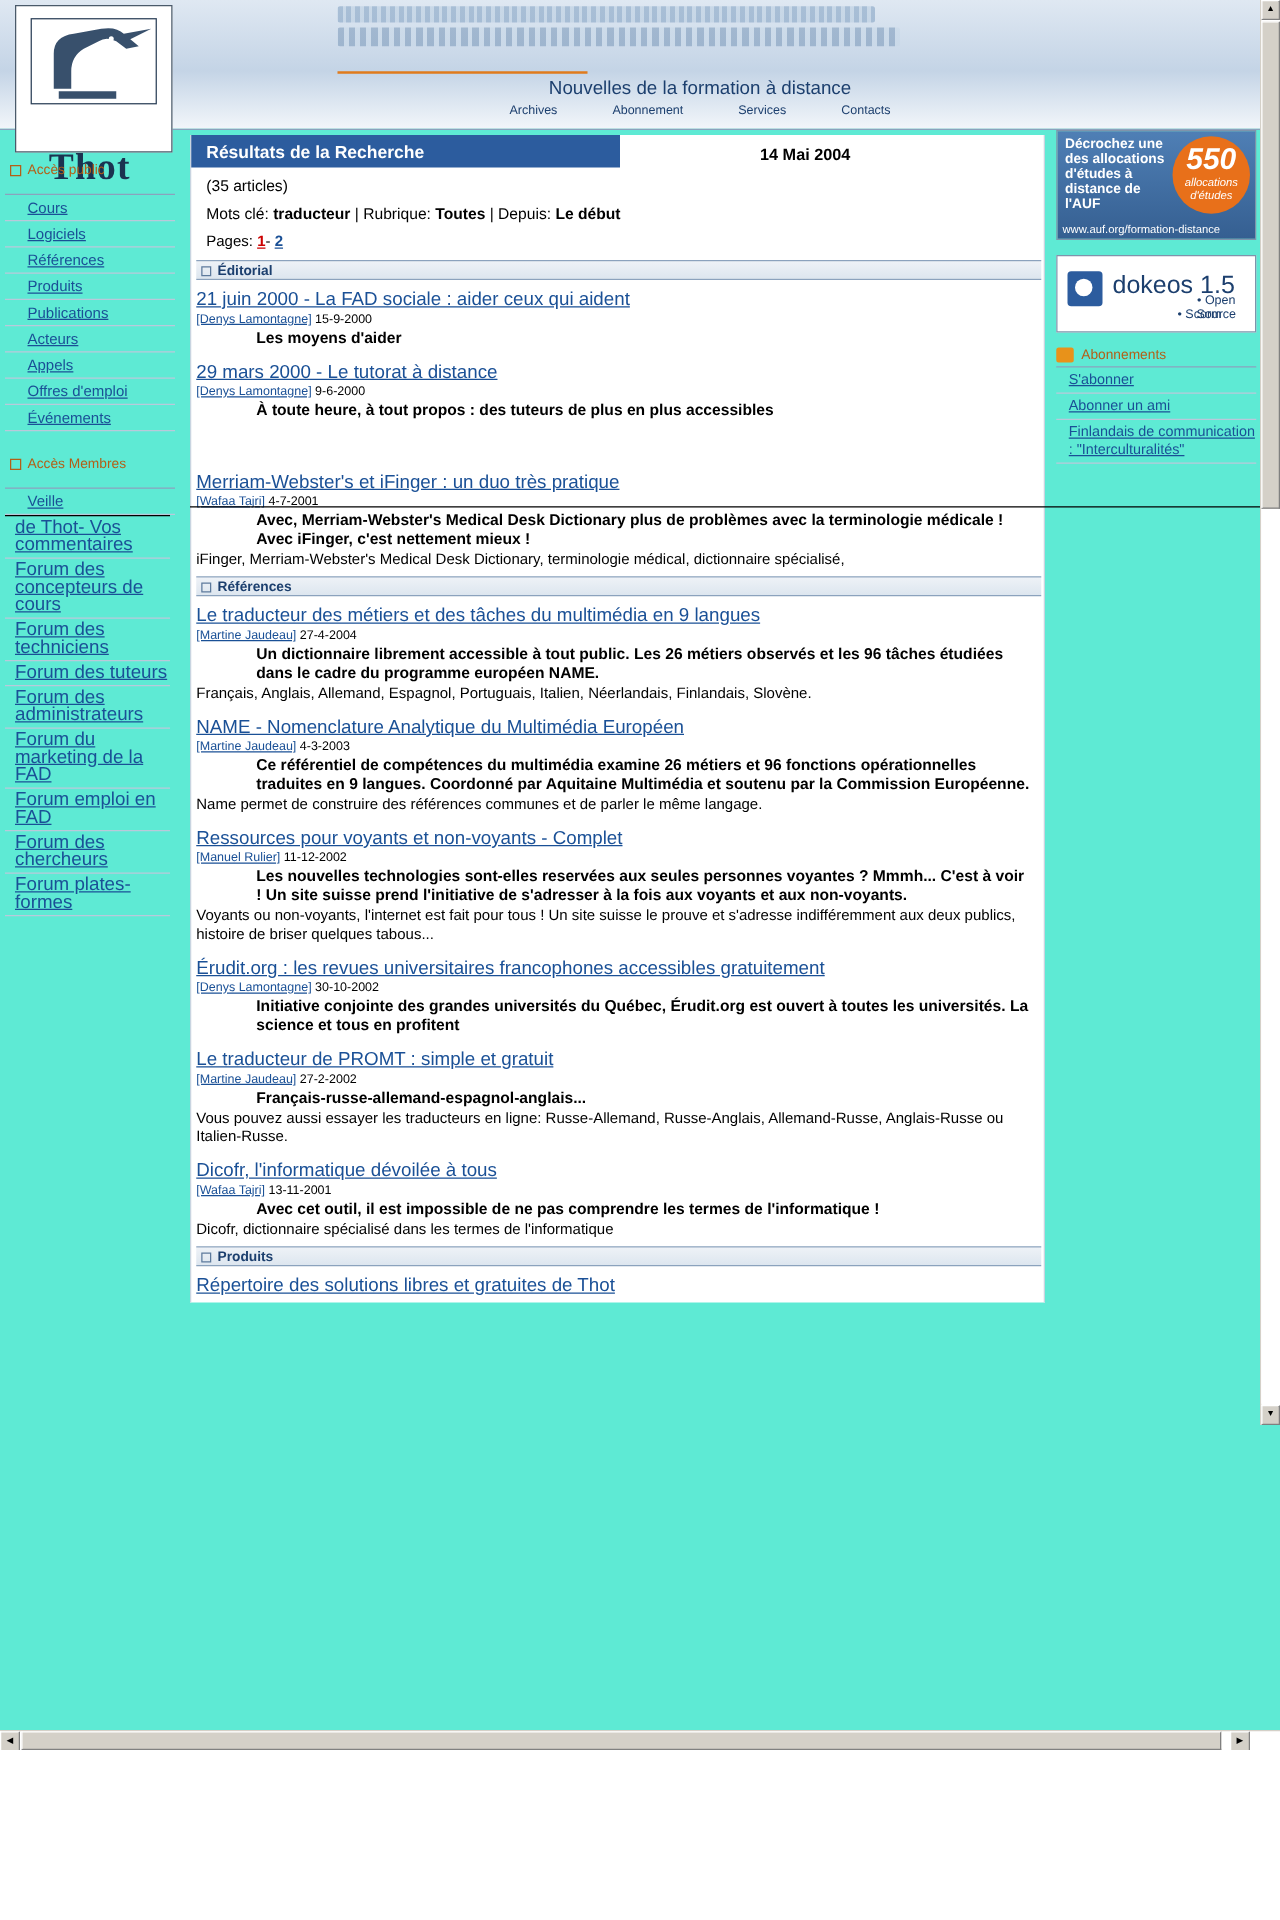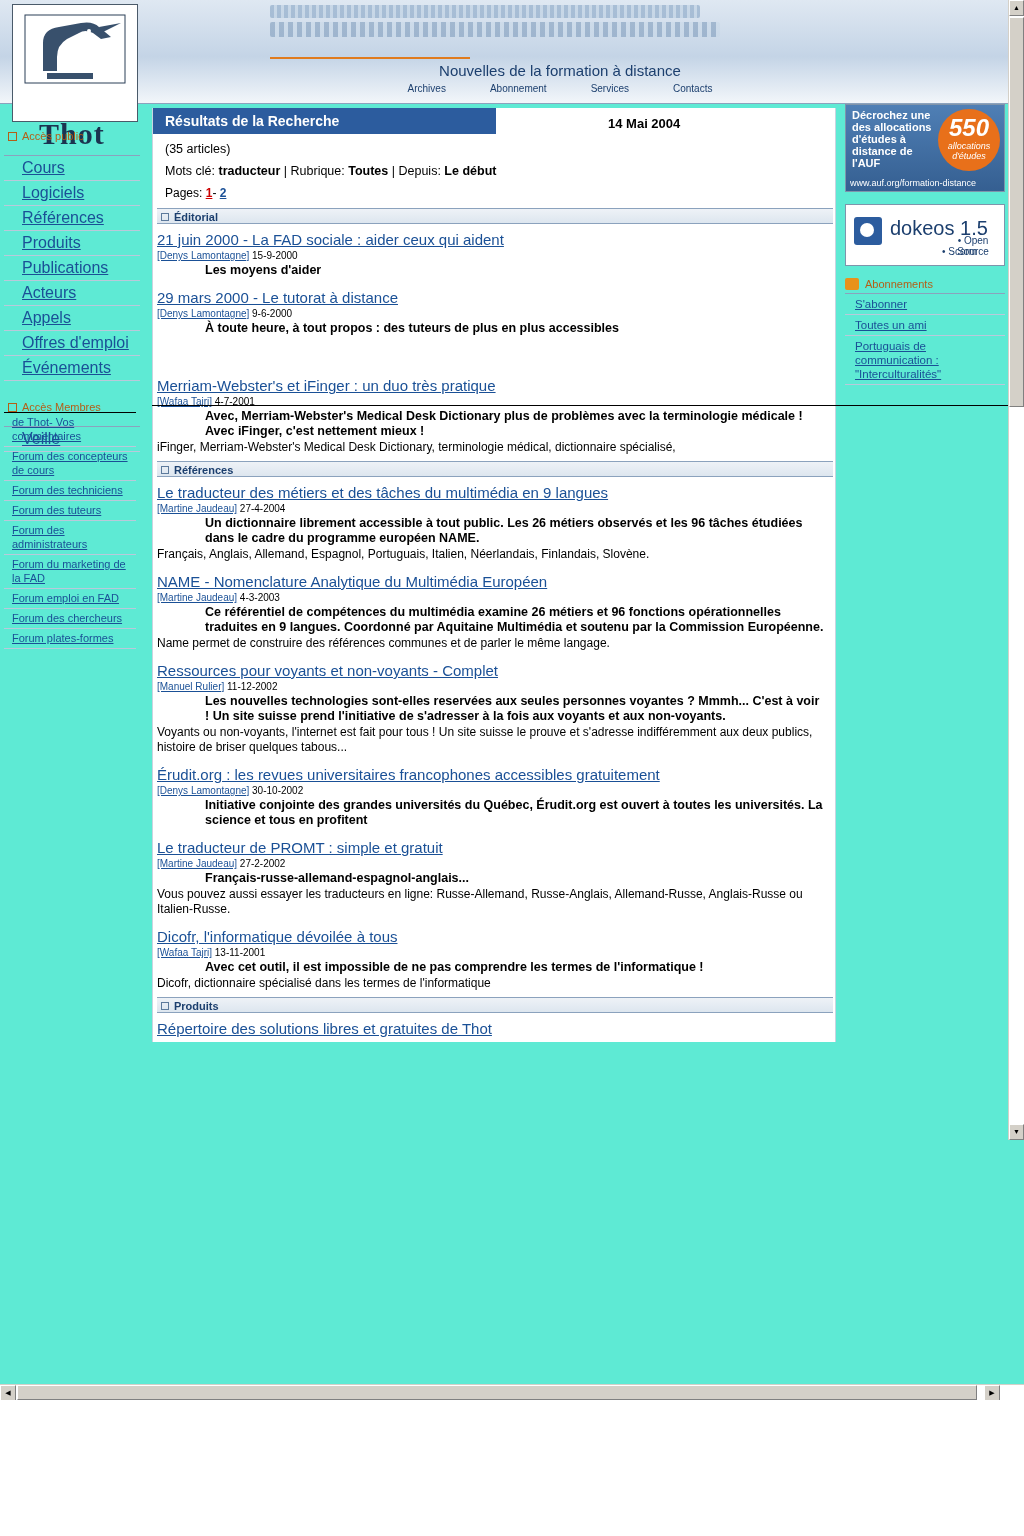--- a/index.html
+++ b/index.html
@@ -154,37 +154,37 @@
   .side-head .sq {
     width: 9px; height: 9px;
     border: 1px solid #b35f17;
     display: inline-block;
   }
   .side-link {
     display: block;
     padding: 3px 0 3px 18px;
     border-bottom: 1px solid #b9c9da;
     color: #1a5096;
-    font-size: 16px;
+    font-size: 12px;
   }
   .side-gap { height: 18px; }
 
   
   #sidebar2 {
     position: absolute;
     left: 4px; top: 412px;
     width: 132px;
     border-top: 1px solid #000;
   }
   .side2-link {
     display: block;
     padding: 2px 0 3px 8px;
     border-bottom: 1px solid #b9c9da;
     color: #1a5096;
-    font-size: 11px;
+    font-size: 15px;
     line-height: 14px;
   }
 
   
   #main {
     position: absolute;
     left: 152px; top: 108px;
     width: 684px;
     background: #ffffff;
     border-left: 1px solid #c8d4e0;
@@ -574,22 +574,22 @@
       <div class="li1">• Open Source</div>
       <div class="li2">• Scorm</div>
     </div>
 
     <div id="abon">
       <div class="hd">
         <span class="ic"></span>
         <span>Abonnements</span>
       </div>
       <a href="#">S'abonner</a>
-      <a href="#">Toutes un ami</a>
-      <a href="#" class="multi">Portuguais de communication : "Interculturalités"</a>
+      <a href="#">Abonner un ami</a>
+      <a href="#" class="multi">Finlandais de communication : "Interculturalités"</a>
     </div>
   </div>
 
   <div class="vscroll">
     <div class="arrowbtn" style="top:0;left:0">▲</div>
     <div class="track"></div>
     <div class="thumb"></div>
     <div class="arrowbtn" style="bottom:0;left:0">▼</div>
   </div>
 

